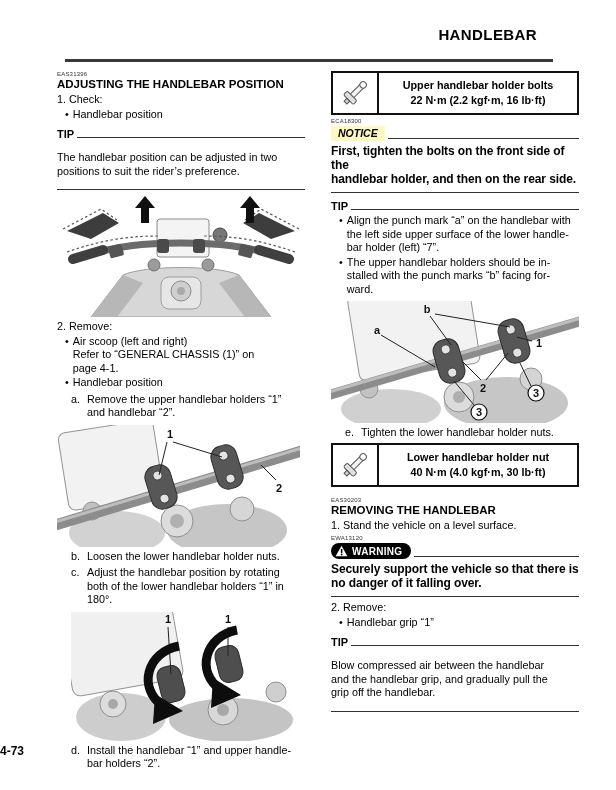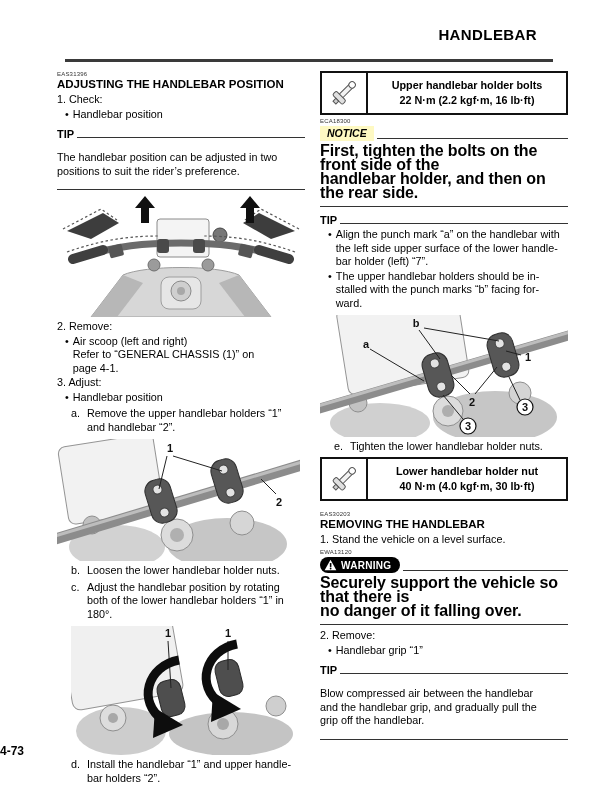--- a/index.html
+++ b/index.html
@@ -6,36 +6,36 @@
   .page{
     position:relative;width:616px;height:790px;background:#ffffff;
     font-family:"Liberation Sans","DejaVu Sans",sans-serif;color:#000;
     overflow:hidden;margin:0 auto;
   }
   
   .header{padding:10px 63px 0 65px;}
   .page-title{font-size:15px;font-weight:bold;text-align:right;letter-spacing:.4px;margin:16px;}
   .header-rule{border-top:3px solid #3a3a3a;margin-top:13px;}
   
-  .columns{display:flex;gap:15px;padding:6px 16px 0 57px;}
+  .columns{display:flex;gap:26px;padding:6px 16px 0 57px;}
   .col{width:248px;flex:none;}
   
   .code{font-size:6px;color:#333;letter-spacing:.2px;margin:3px 0 0;}
   .sec-heading{font-size:11.5px;font-weight:bold;margin:1px 0 3px;}
   .step{font-size:10.8px;line-height:13.5px;margin:1px 0;}
   .bullet{display:flex;font-size:10.8px;line-height:13.5px;padding-left:8px;margin:1px 0;}
   .bullet::before{content:"•";margin-right:4px;flex:none;}
   .sub{display:flex;font-size:10.8px;line-height:13.5px;padding-left:14px;margin:3px 0;}
   .sub .lab{width:16px;flex:none;}
   .pre{white-space:pre-line;}
   .rule-head{display:flex;align-items:flex-end;margin:7px 0 2px;}
   .tip-label{font-size:11px;font-weight:bold;flex:none;}
   .hline-fill{flex:1;border-bottom:1px solid #333;margin:0 0 2px 3px;}
   .para{font-size:10.8px;line-height:13.5px;margin:11px 0;}
-  .para-bold{font-size:16px;letter-spacing:-.1px;line-height:14px;font-weight:bold;margin:3px 0;}
+  .para-bold{font-size:12px;letter-spacing:-.1px;line-height:14px;font-weight:bold;margin:3px 0;}
   .sect-line{border-top:1px solid #333;margin:6px 0 4px;}
   
   .spec-box{display:flex;border:2px solid #111;margin:3px 0 2px;background:#fff;}
   .spec-icon{width:44px;flex:none;border-right:2px solid #111;display:flex;align-items:center;justify-content:center;}
   .spec-text{flex:1;text-align:center;font-weight:bold;font-size:10.8px;line-height:15px;padding:5px 2px;}
   
   .notice-badge{display:inline-block;background:#fef9c3;color:#000;font-weight:bold;font-style:italic;font-size:10.5px;padding:1px 7px 2px;flex:none;}
   .warn-badge{display:inline-flex;align-items:center;gap:4px;background:#000;color:#fff;font-weight:bold;font-size:10px;padding:2px 9px 2px 4px;flex:none;letter-spacing:.3px;border-radius:8px;}
   
   .figure{margin:5px 0 3px;}
@@ -104,21 +104,20 @@
           </g>
         </svg>
       </div>
 
       <div class="step">2. Remove:</div>
       <div class="bullet">
           <span class="pre">Air scoop (left and right)
 Refer to “GENERAL CHASSIS (1)” on
 page 4-1.</span>
         </div>
-      <div class="step">3. Adjust:</div>
       <div class="bullet">
           <span class="pre">Handlebar position</span>
         </div>
 
       <div class="sub">
         <span class="lab">a.</span>
         <span class="pre">Remove the upper handlebar holders “1”
 and handlebar “2”.</span>
       </div>
 

